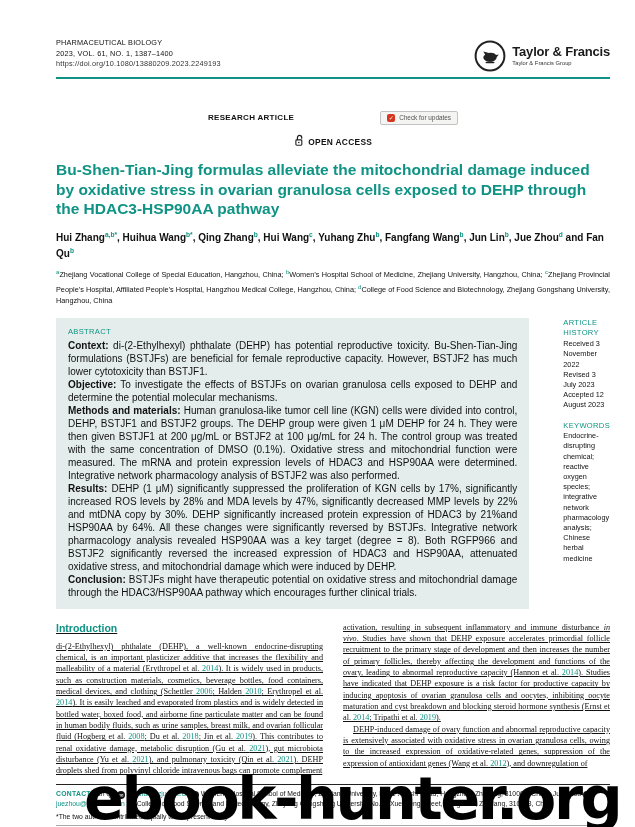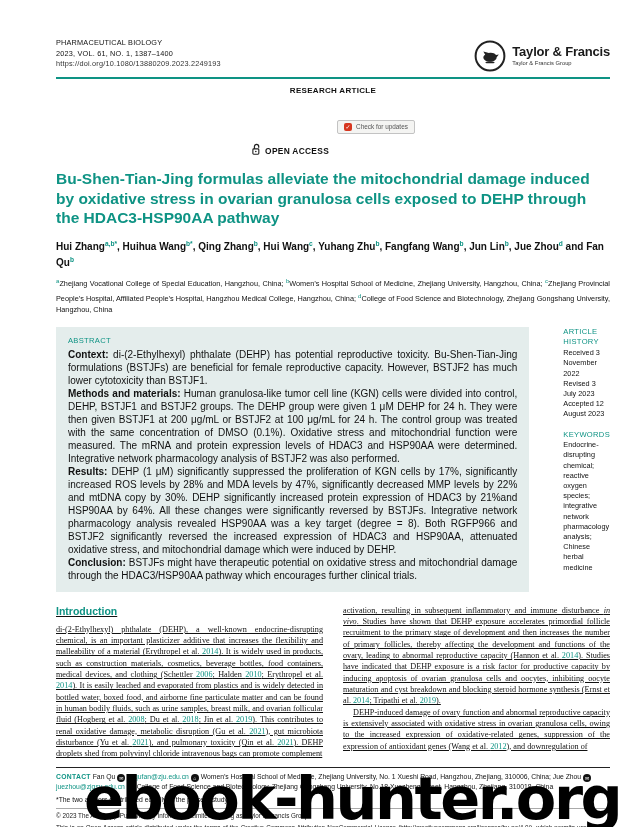--- a/index.html
+++ b/index.html
@@ -18,21 +18,21 @@
   .jinfo .doi{color:#333;text-decoration:none;display:block;}
   .brand{display:flex;align-items:center;gap:6px;margin-top:2px;}
   .brand-circle svg{display:block;}
   .brand-text{display:flex;flex-direction:column;line-height:1.1;}
   .brand-name{font-size:13px;font-weight:600;letter-spacing:-.2px;color:#1a1a1a;}
   .brand-group{font-size:5.8px;color:#333;margin-top:1px;}
 
   .accent-rule{height:2px;background:var(--accent);margin-top:5px;}
 
   
-  .badge-row{display:flex;justify-content:space-between;align-items:center;margin-top:7px;flex-direction:column;}
+  .badge-row{display:flex;justify-content:center;align-items:center;margin-top:7px;}
   .article-type{font-size:8px;font-weight:bold;letter-spacing:.3px;}
   .badge-right{display:flex;align-items:center;gap:8px;}
   .oa{display:flex;align-items:center;gap:4px;font-size:8.4px;font-weight:600;letter-spacing:.3px;margin-top:48px;}
   .check-badge{display:flex;align-items:center;gap:4px;border:1px solid #c3c3c3;
      background:#f4f4f2;border-radius:2px;padding:2px 6px;font-size:6.4px;color:#555;cursor:pointer;}
   .cm-icon{width:8px;height:8px;background:#d6361f;border-radius:2px;color:#fff;
      font-size:6px;line-height:8px;text-align:center;display:inline-block;}
 
   
   h1{font-size:15.5px;line-height:1.26;color:var(--accent);font-weight:bold;
@@ -127,20 +127,21 @@
   <h1>Bu-Shen-Tian-Jing formulas alleviate the mitochondrial damage induced by oxidative stress in ovarian granulosa cells exposed to DEHP through the HDAC3-HSP90AA pathway</h1>
 
   <p class="authors"><span>Hui Zhang<sup>a,b*</sup></span>, <span>Huihua Wang<sup>b*</sup></span>, <span>Qing Zhang<sup>b</sup></span>, <span>Hui Wang<sup>c</sup></span>, <span>Yuhang Zhu<sup>b</sup></span>, <span>Fangfang Wang<sup>b</sup></span>, <span>Jun Lin<sup>b</sup></span>, <span>Jue Zhou<sup>d</sup></span> and <span>Fan Qu<sup>b</sup></span></p>
 
   <p class="affils"><sup>a</sup>Zhejiang Vocational College of Special Education, Hangzhou, China; <sup>b</sup>Women’s Hospital School of Medicine, Zhejiang University, Hangzhou, China; <sup>c</sup>Zhejiang Provincial People’s Hospital, Affiliated People’s Hospital, Hangzhou Medical College, Hangzhou, China; <sup>d</sup>College of Food Science and Biotechnology, Zhejiang Gongshang University, Hangzhou, China</p>
 
   <div class="abstract-row">
     <div class="abstract-box">
       <div class="sec-h">ABSTRACT</div>
       <p class="abs-p"><b>Context:</b> <span>di-(2-Ethylhexyl) phthalate (DEHP) has potential reproductive toxicity. Bu-Shen-Tian-Jing formulations (BSTJFs) are beneficial for female reproductive capacity. However, BSTJF2 has much lower cytotoxicity than BSTJF1.</span></p>
+      <p class="abs-p"><b>Objective:</b> <span>To investigate the effects of BSTJFs on ovarian granulosa cells exposed to DEHP and determine the potential molecular mechanisms.</span></p>
       <p class="abs-p"><b>Methods and materials:</b> <span>Human granulosa-like tumor cell line (KGN) cells were divided into control, DEHP, BSTJF1 and BSTJF2 groups. The DEHP group were given 1 μM DEHP for 24 h. They were then given BSTJF1 at 200 μg/mL or BSTJF2 at 100 μg/mL for 24 h. The control group was treated with the same concentration of DMSO (0.1%). Oxidative stress and mitochondrial function were measured. The mRNA and protein expression levels of HDAC3 and HSP90AA were determined. Integrative network pharmacology analysis of BSTJF2 was also performed.</span></p>
       <p class="abs-p"><b>Results:</b> <span>DEHP (1 μM) significantly suppressed the proliferation of KGN cells by 17%, significantly increased ROS levels by 28% and MDA levels by 47%, significantly decreased MMP levels by 22% and mtDNA copy by 30%. DEHP significantly increased protein expression of HDAC3 by 21%and HSP90AA by 64%. All these changes were significantly reversed by BSTJFs. Integrative network pharmacology analysis revealed HSP90AA was a key target (degree = 8). Both RGFP966 and BSTJF2 significantly reversed the increased expression of HDAC3 and HSP90AA, attenuated oxidative stress, and mitochondrial damage which were induced by DEHP.</span></p>
       <p class="abs-p"><b>Conclusion:</b> <span>BSTJFs might have therapeutic potential on oxidative stress and mitochondrial damage through the HDAC3/HSP90AA pathway which encourages further clinical trials.</span></p>
     </div>
     <aside class="sidebar">
       <div class="sec-h">ARTICLE HISTORY</div>
       <div>Received 3 November 2022</div>
       <div>Revised 3 July 2023</div>
       <div>Accepted 12 August 2023</div>
       <div class="sec-h kw">KEYWORDS</div>

